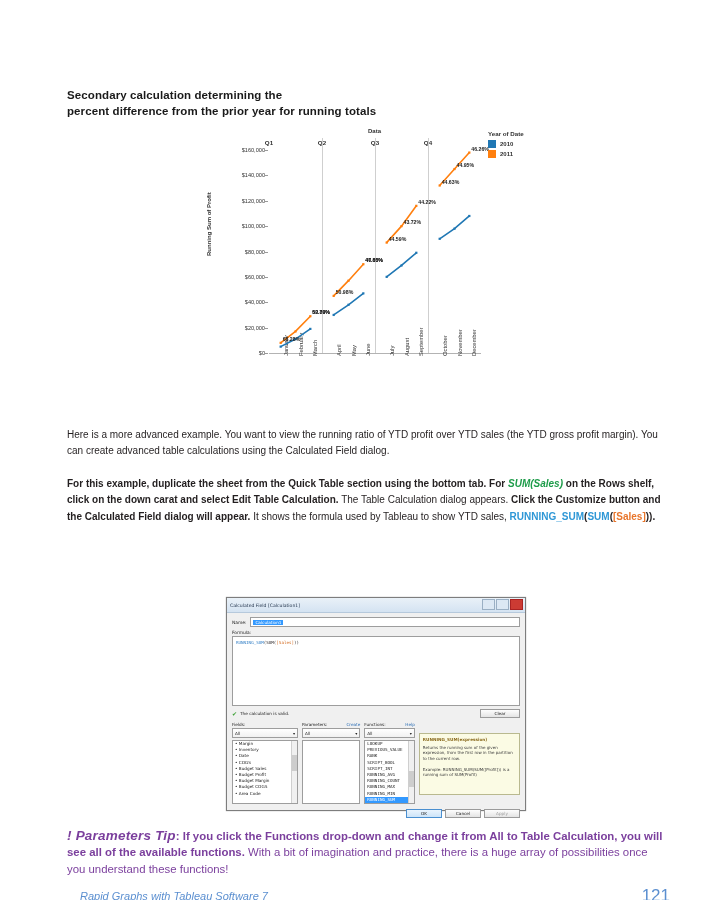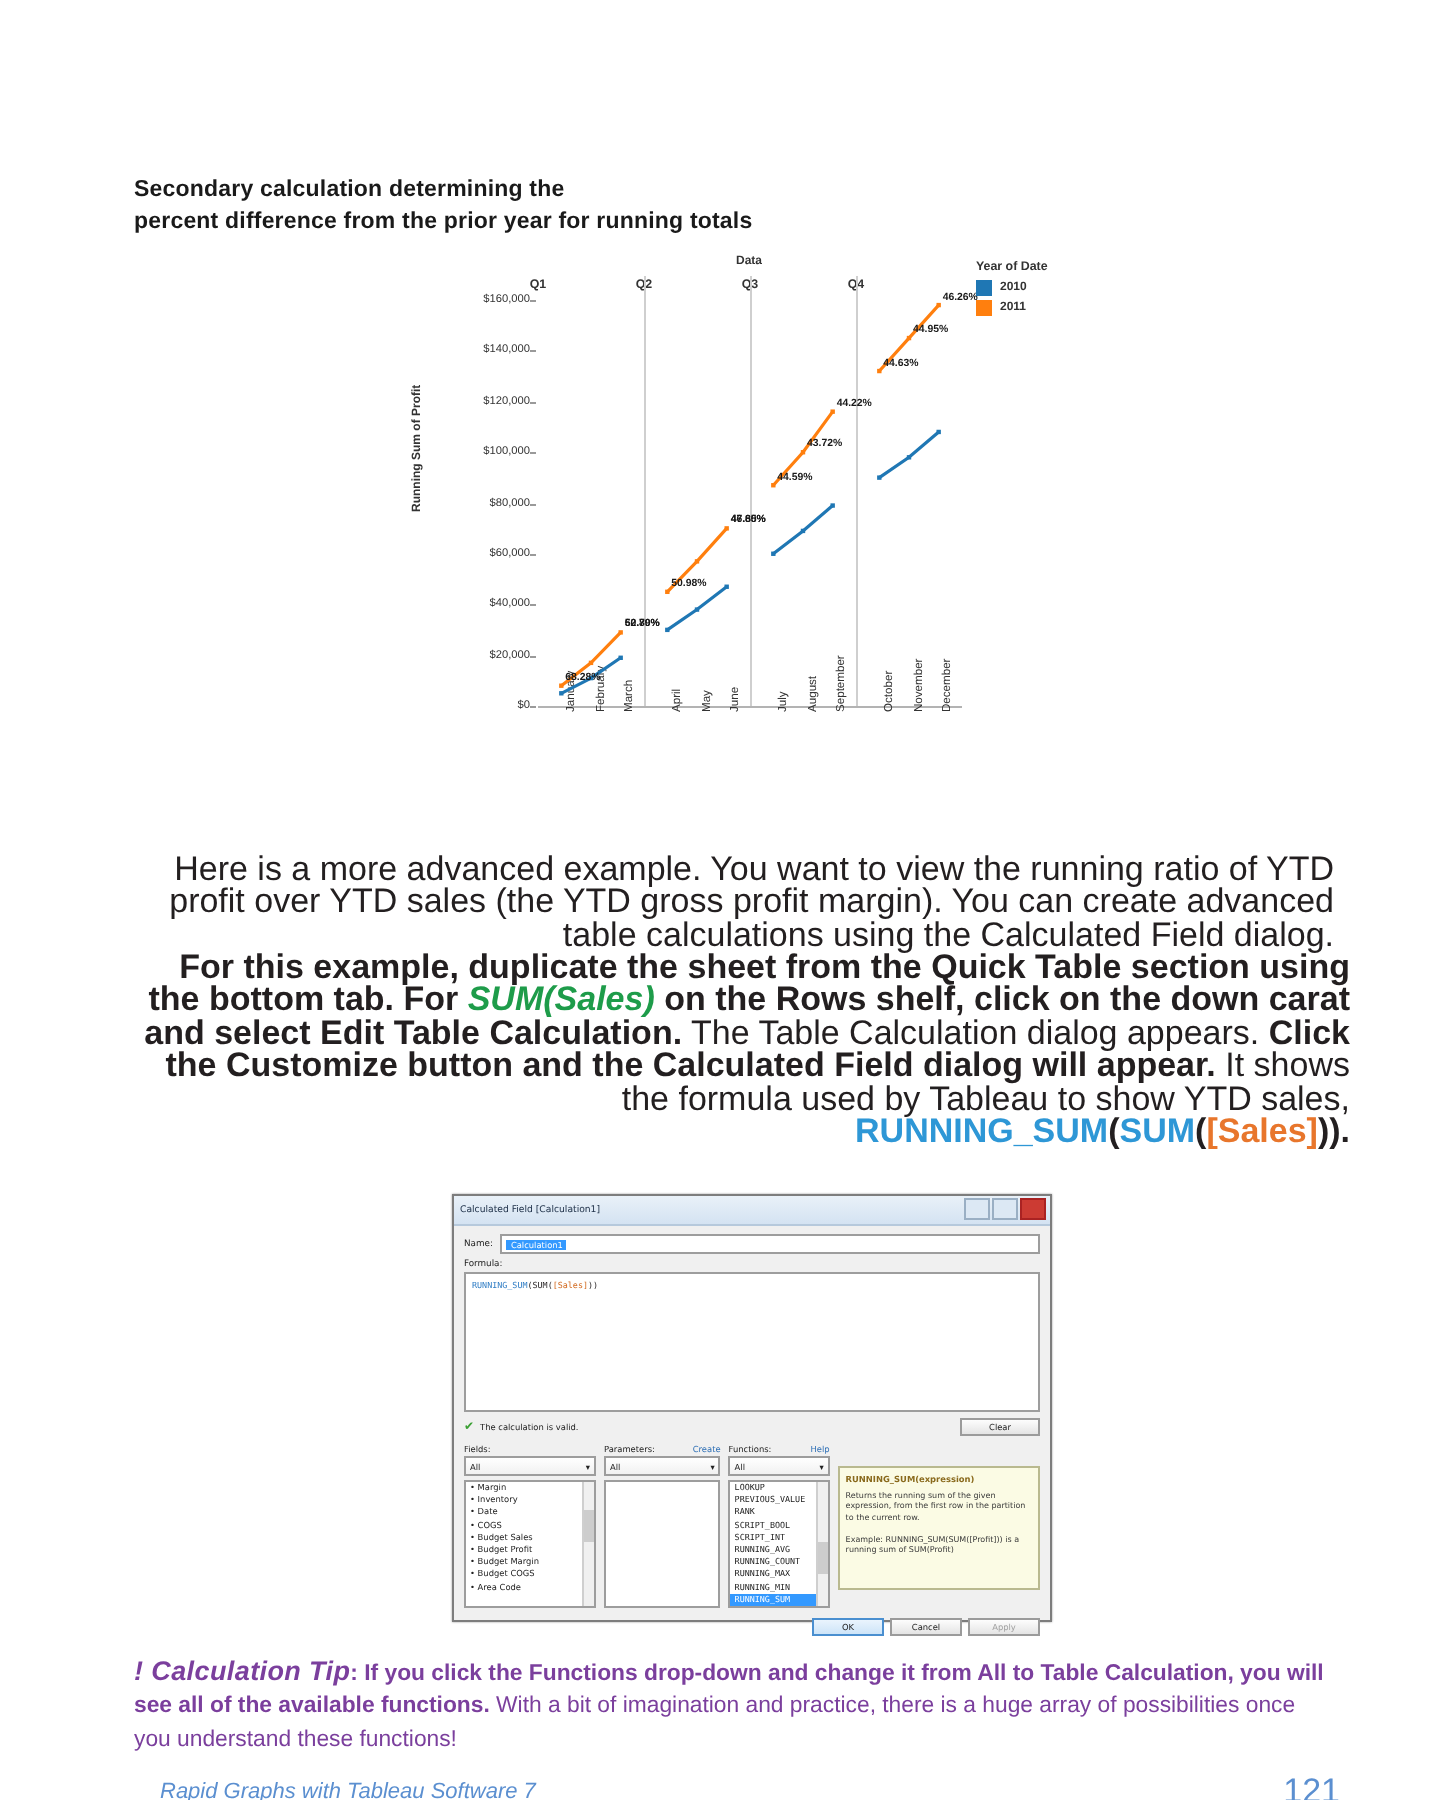--- a/index.html
+++ b/index.html
@@ -46,23 +46,22 @@
   }
   .dlabel{position:absolute;font-size:5.2px;font-weight:bold;color:#1a1a1a;white-space:nowrap;}
   .legend{position:absolute;left:288px;top:2px;}
   .legend-title{font-size:6.2px;font-weight:bold;color:#333;margin-bottom:3px;}
   .legend-row{display:flex;align-items:center;margin-bottom:2px;}
   .legend-swatch{width:8px;height:8px;margin-right:4px;}
   .legend-label{font-size:6px;color:#333;font-weight:bold;}
 
   
   .body-par{
-    position:absolute;font-size:17px;line-height:16.4px;color:#231f20;
+    position:absolute;font-size:10px;line-height:16.4px;color:#231f20;
     font-family:"Liberation Sans",sans-serif;
-    text-align:right;
   }
   .b{font-weight:bold;}
   .grn{color:#1e9c4a;font-style:italic;font-weight:bold;}
   .blu{color:#2e97d6;font-weight:bold;}
   .org{color:#e8762c;font-weight:bold;}
 
   
   #dialog-figure{
     position:absolute;left:226px;top:549px;width:298px;height:212px;
     background:#f0f0f0;border:1px solid #7d7d7d;box-shadow:0 0 1px #999;
@@ -382,21 +381,21 @@
       <div class="dlg-footer">
         <span class="btn fbtn ok">OK</span>
         <span class="btn fbtn">Cancel</span>
         <span class="btn fbtn disabled">Apply</span>
       </div>
 
     </div>
   </div>
 
   <div id="performance-tip">
-    <span class="tip-head">! Calculation Tip</span><span class="tip-strong">:</span><span class="tip-strong"> If you click the Functions drop-down and change it from All to Table Calculation, you will see all of the available functions.</span><span> With a bit of imagination and practice, there is a huge array of possibilities once you understand these functions!</span>
+    <span class="tip-head">! Parameters Tip</span><span class="tip-strong">:</span><span class="tip-strong"> If you click the Functions drop-down and change it from All to Table Calculation, you will see all of the available functions.</span><span> With a bit of imagination and practice, there is a huge array of possibilities once you understand these functions!</span>
   </div>
 
   <div id="page-footer">
     <span class="footer-txt">Rapid Graphs with Tableau Software 7</span>
     <span class="footer-num">121</span>
   </div>
 
 </div>
 
 </body></html>

